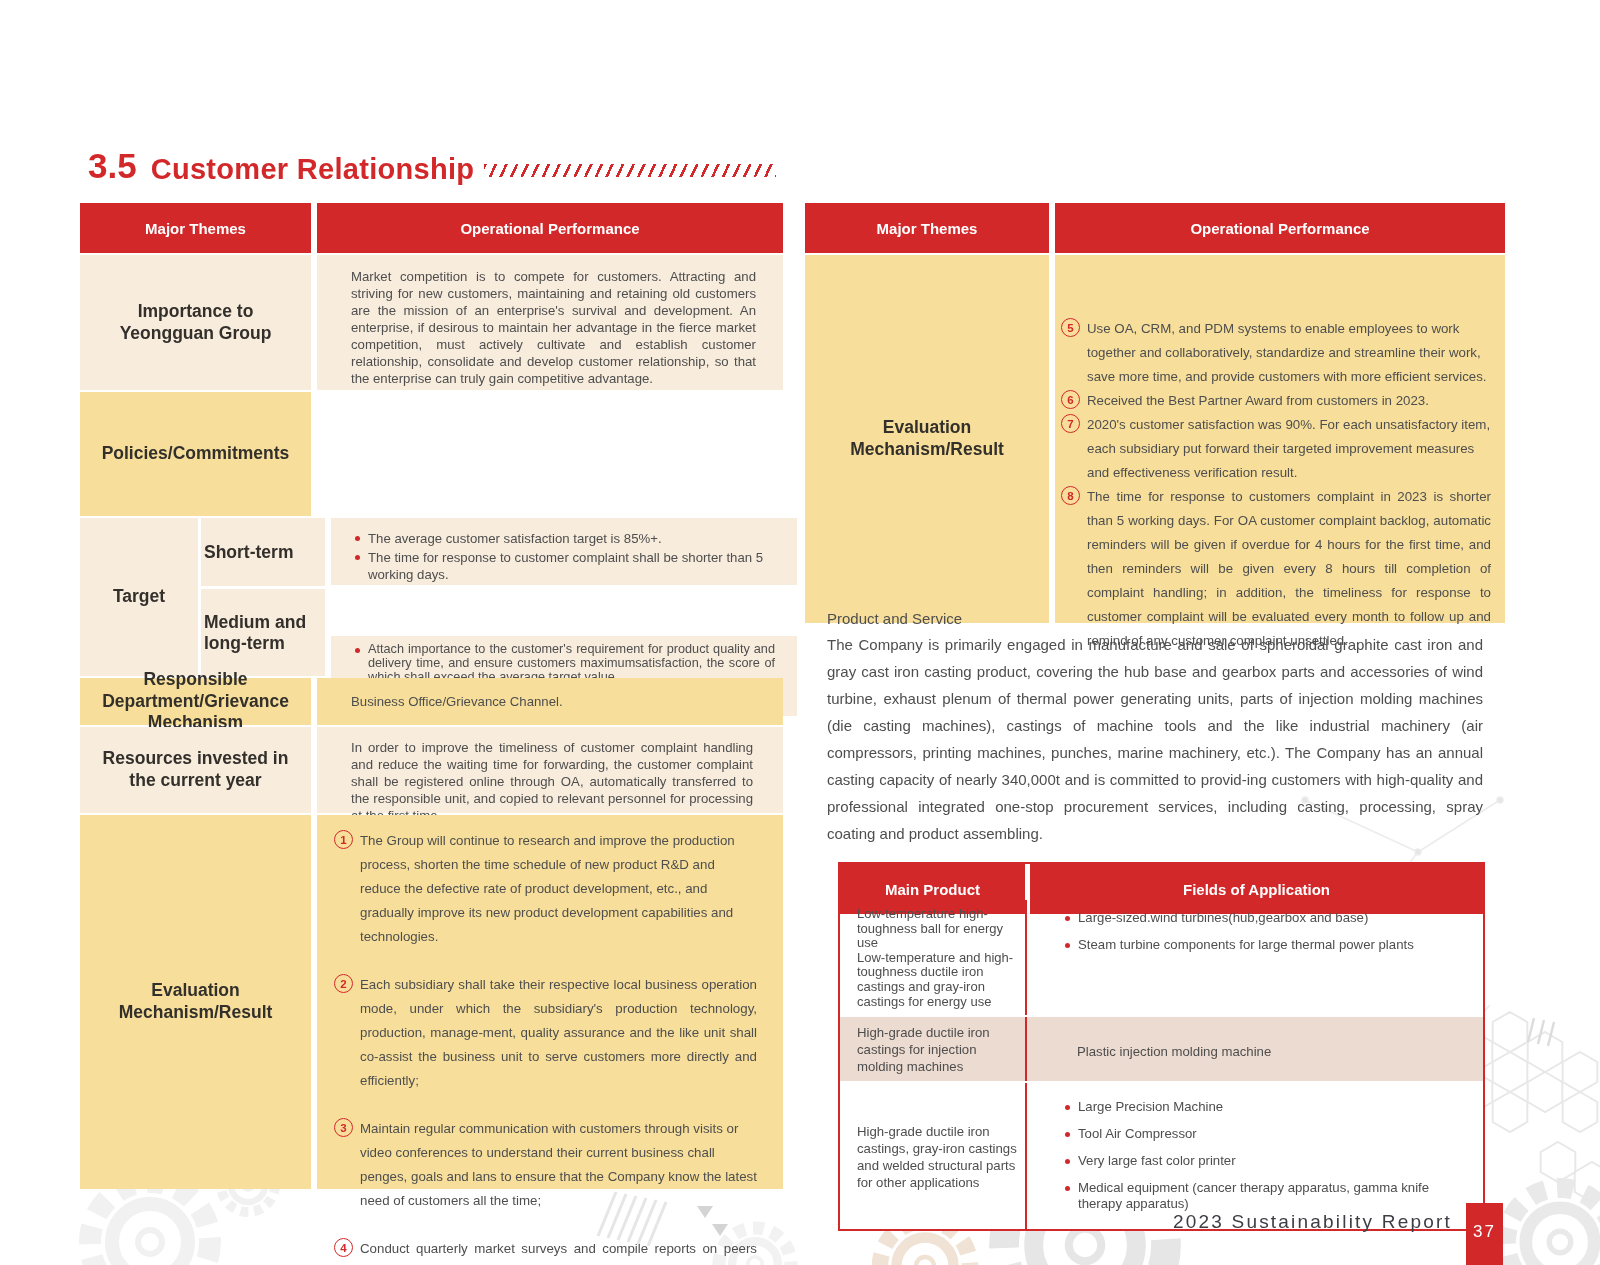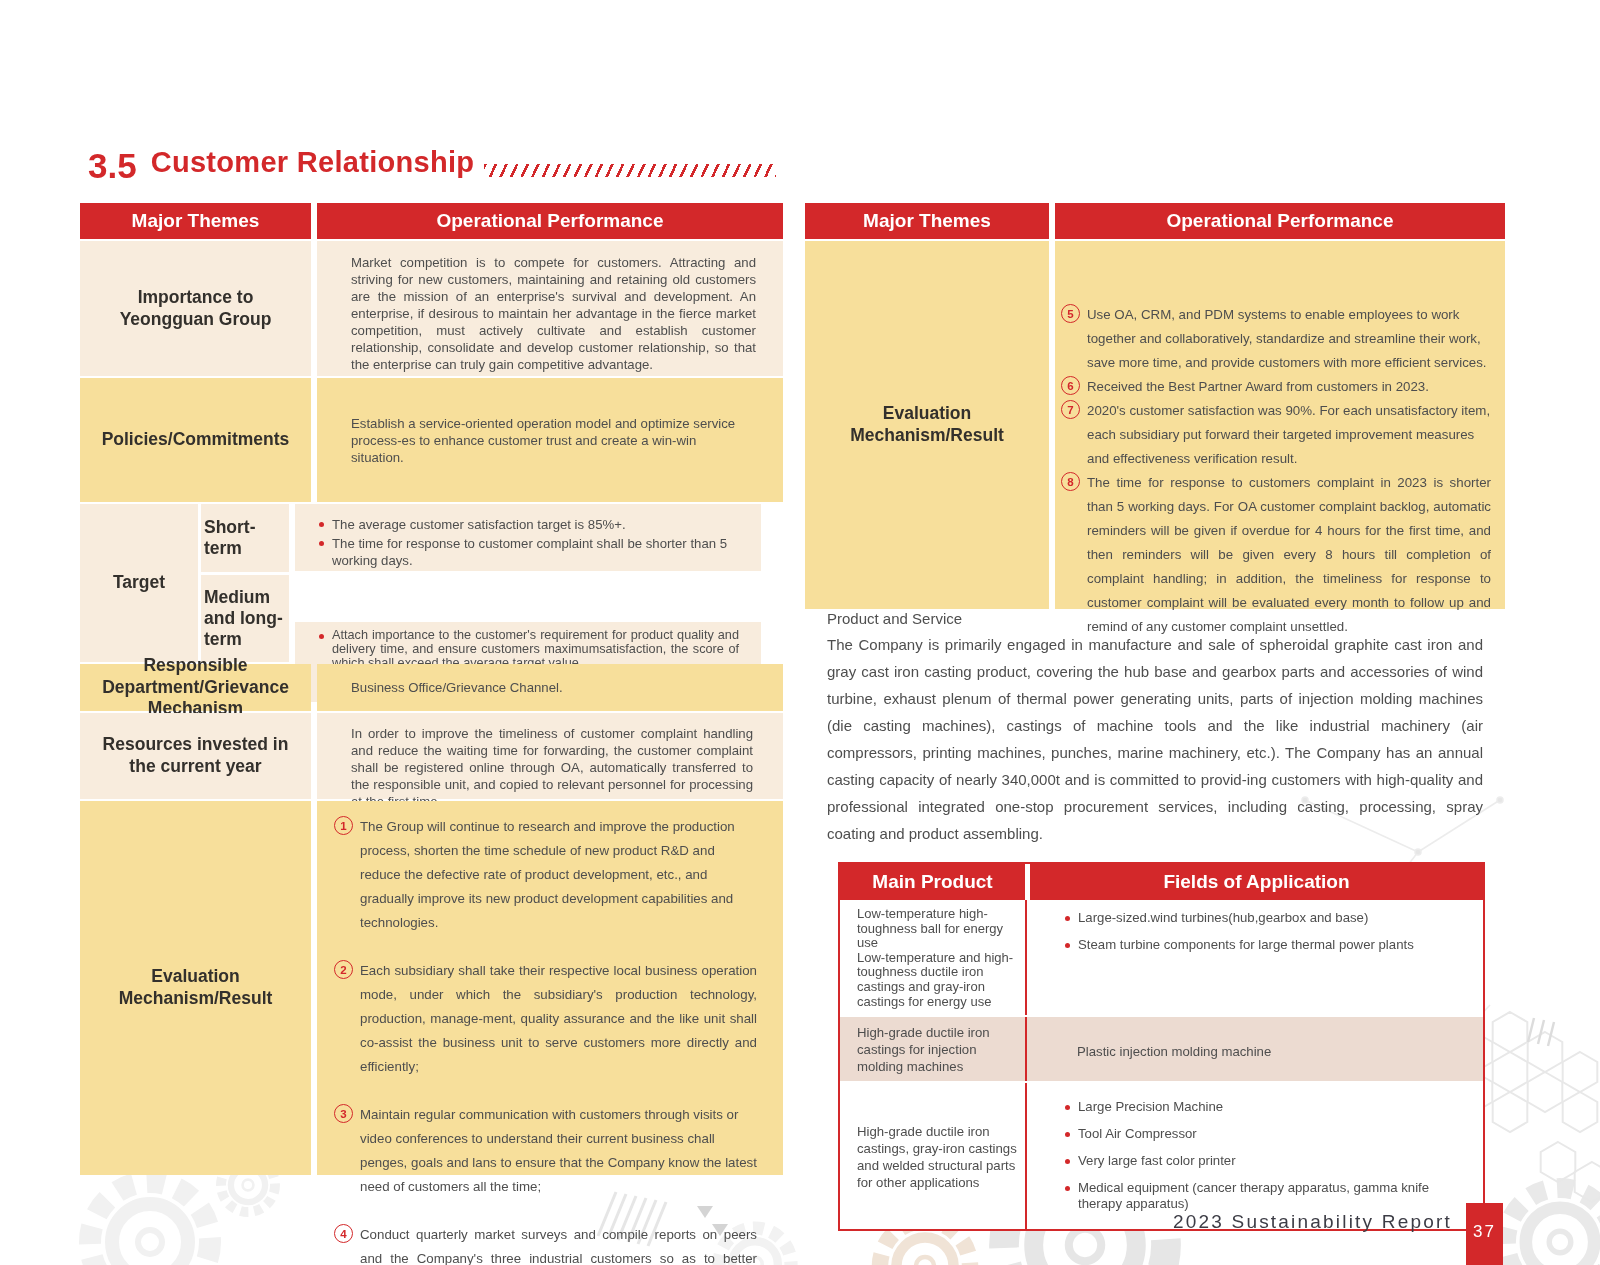--- a/index.html
+++ b/index.html
@@ -1,49 +1,49 @@
 <!DOCTYPE html>
 <html><head>
 <meta charset="utf-8">
 <style>
   html,body{margin:0;padding:0;}
   body{width:1600px;height:1265px;position:relative;background:#ffffff;
        font-family:"Liberation Sans", sans-serif;overflow:hidden;}
   .decor{position:absolute;left:0;top:0;z-index:0;}
   
-  .title{position:absolute;left:88px;top:146px;display:flex;align-items:flex-start;z-index:2;color:#d3282a;}
+  .title{position:absolute;left:88px;top:146px;display:flex;align-items:flex-end;z-index:2;color:#d3282a;}
   .sec-num{font-size:35px;font-weight:bold;}
   .sec-title{font-size:29px;font-weight:bold;margin-left:14px;letter-spacing:.3px;}
   .hatch{width:292px;height:13px;margin-left:10px;align-self:center;margin-top:8px;
          background:repeating-linear-gradient(115deg,#d3282a 0 2.6px,transparent 2.6px 9.6px);}
   
   .tbl{position:absolute;z-index:1;}
   .row{display:flex;margin-top:2px;}
-  .hdr{background:#d3282a;color:#fff;font-weight:bold;font-size:19px;
-       display:flex;align-items:center;justify-content:center;height:36px;}
+  .hdr{background:#d3282a;color:#fff;font-weight:bold;font-size:15px;
+       display:flex;align-items:center;justify-content:center;height:50px;}
   .bg-cream{background:#f8ecdd;}
   .bg-yellow{background:#f7df9b;}
   .lab{display:flex;align-items:center;justify-content:center;text-align:center;
        font-weight:bold;color:#33302c;font-size:17.5px;line-height:1.25;}
   .ptxt{font-size:13.2px;color:#4e4e4e;line-height:17px;margin:0;}
   .just{text-align:justify;}
   
   .left-tbl{left:80px;top:203px;width:703px;}
   .left-tbl .c1{width:231px;margin-right:6px;flex:none;box-sizing:border-box;}
   .left-tbl .c2{width:466px;flex:none;box-sizing:border-box;}
   .r1{height:135px;} .r2{height:124px;} .r4{height:47px;} .r5{height:86px;} .r6{height:374px;}
   .r1 .c2{padding:13px 27px 0 34px;}
   .r2 .c2{display:flex;align-items:center;padding:0 44px 0 34px;}
   .r4 .c2{display:flex;align-items:center;padding:0 30px 0 34px;}
   .r5 .c2{padding:12px 30px 0 34px;}
   .r6 .c2{padding:14px 26px 0 17px;}
   
   .r3{height:158px;}
   .t-label{width:118px;flex:none;}
-  .t-sub{width:88px;flex:none;margin-left:3px;display:flex;flex-direction:column;}
+  .t-sub{width:124px;flex:none;margin-left:3px;display:flex;flex-direction:column;}
   .t-sub-cell{display:flex;align-items:center;font-weight:bold;color:#33302c;
               font-size:17.5px;line-height:1.2;padding-left:3px;box-sizing:border-box;}
   .t-short{height:68px;} .t-med{height:87px;margin-top:3px;}
   .t-content{width:466px;flex:none;margin-left:6px;display:flex;flex-direction:column;gap:48px;}
   .t-c-short{height:68px;padding:12px 24px 0 24px;box-sizing:border-box;}
   .t-c-med{height:87px;margin-top:3px;padding:6px 22px 0 24px;box-sizing:border-box;}
   .t-c-med .ptxt{font-size:12.7px;line-height:14px;}
   
   .bitem{display:flex;margin-bottom:2px;}
   .bdot{flex:none;width:5px;height:5px;border-radius:50%;background:#d3282a;margin:6px 8px 0 0;}
@@ -173,23 +173,20 @@
     </div>
     <div class="c2 bg-cream">
       <p class="ptxt just">Market competition is to compete for customers. Attracting and striving for new customers, maintaining and retaining old customers are the mission of an enterprise's survival and development. An enterprise, if desirous to maintain her advantage in the fierce market competition, must actively cultivate and establish customer relationship, consolidate and develop customer relationship, so that the enterprise can truly gain competitive advantage.</p>
     </div>
   </div>
 
   <div class="row r2">
     <div class="c1 bg-yellow lab">
       <span>Policies/Commitments</span>
     </div>
-    <div class="c2 bg-yellow">
-      <p class="ptxt">Establish a service-oriented operation model and optimize service process-es to enhance customer trust and create a win-win situation.</p>
-    </div>
   </div>
 
   <div class="row r3">
     <div class="t-label bg-cream lab">
       <span>Target</span>
     </div>
     <div class="t-sub">
       <div class="t-sub-cell t-short bg-cream">
         <span>Short-term</span>
       </div>

